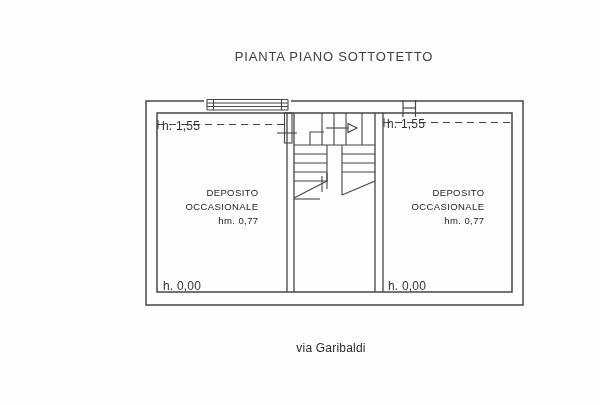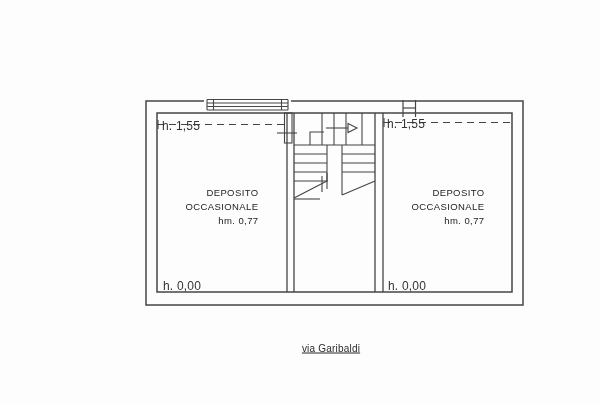--- a/index.html
+++ b/index.html
@@ -28,21 +28,21 @@
   .h155-right{left:387px;top:117px;}
   .h000-left{left:163px;top:279px;}
   .h000-right{left:388px;top:279px;}
   .watermark{
     left:302px;top:350px;transform:translate(-50%,-50%);
     font-size:21px;font-weight:bold;letter-spacing:2.5px;
     color:#c7c9c7;
   }
   .street{
     left:331px;top:348px;transform:translate(-50%,-50%);
-    font-size:10px;color:#2b2b2b;letter-spacing:0.2px;text-decoration:underline;
+    font-size:12px;color:#2b2b2b;letter-spacing:0.2px;
   }
 </style>
 </head>
 <body>
 
 <div id="canvas">
 
   <svg id="plan-svg" width="600" height="405" viewBox="0 0 600 405">
 
     <g fill="none" stroke="#454545" stroke-width="1.5">
@@ -112,20 +112,21 @@
     </g>
 
     <g stroke="#454545" stroke-width="1.1">
       <line x1="157" y1="124.5" x2="287" y2="124.5" stroke-dasharray="7 5"></line>
       <line x1="383" y1="122.5" x2="512" y2="122.5" stroke-dasharray="7 5"></line>
       <line x1="158" y1="120" x2="158" y2="129"></line>
       <line x1="384" y1="118" x2="384" y2="127"></line>
     </g>
   </svg>
 
+  <div class="txt title">PIANTA PIANO SOTTOTETTO</div>
 
   <div class="txt room-label room-label-left">
     <div>DEPOSITO</div>
     <div>OCCASIONALE</div>
     <div>hm. 0,77</div>
   </div>
 
   <div class="txt room-label room-label-right">
     <div>DEPOSITO</div>
     <div>OCCASIONALE</div>

